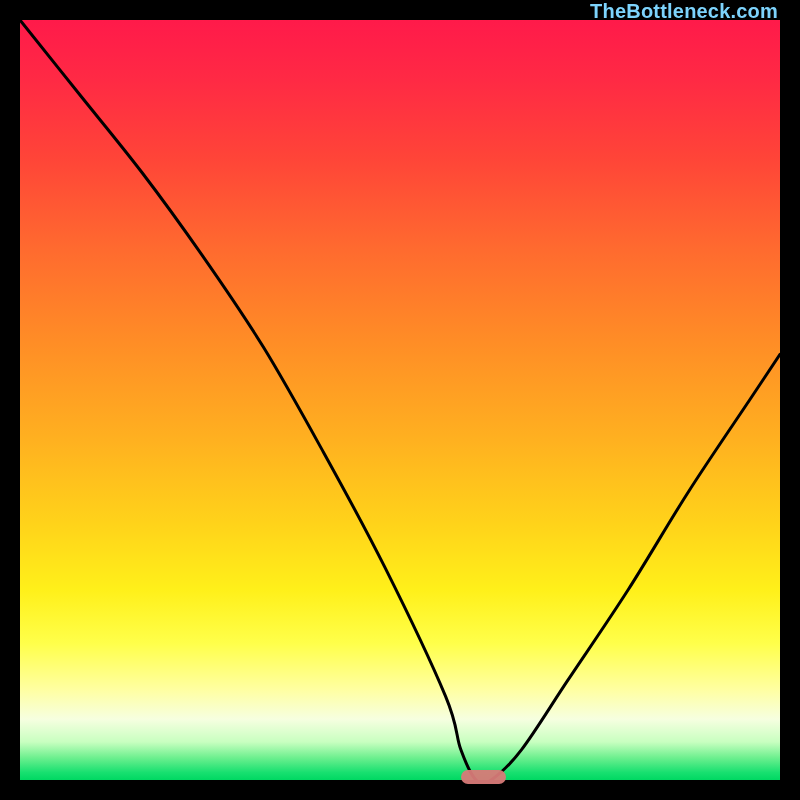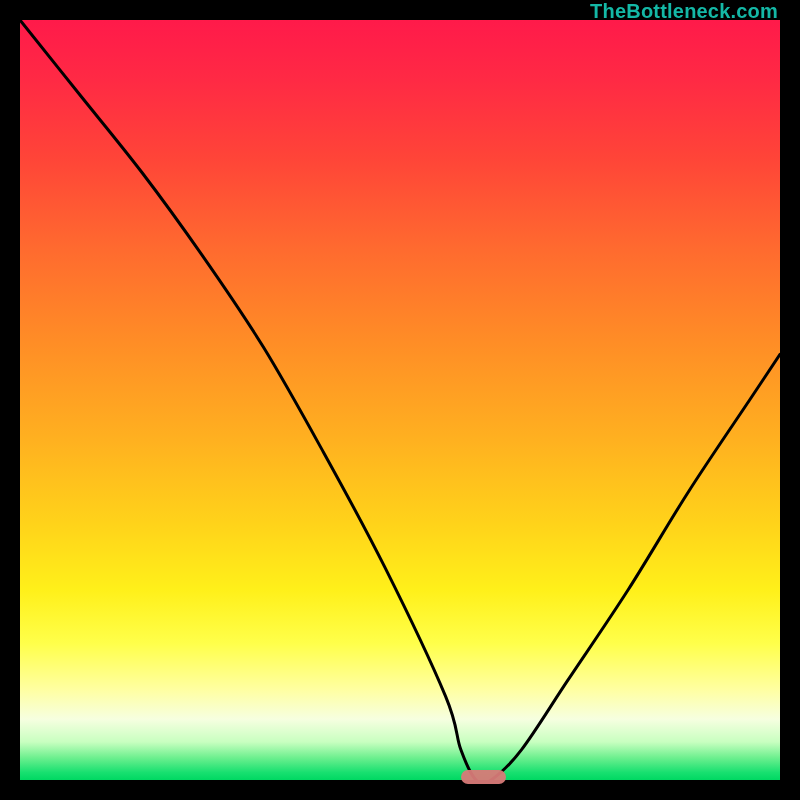--- a/index.html
+++ b/index.html
@@ -40,21 +40,21 @@
       #00d862 100%
     );
   }
   .watermark {
     position: absolute;
     top: 0px;
     right: 22px;
     font-family: Arial, Helvetica, sans-serif;
     font-size: 20px;
     font-weight: 600;
-    color: #14b8a6;
+    color: #7dd3fc;
     letter-spacing: 0.2px;
   }
   svg.curve {
     position: absolute;
     left: 0;
     top: 0;
     width: 760px;
     height: 760px;
   }
   .marker {

